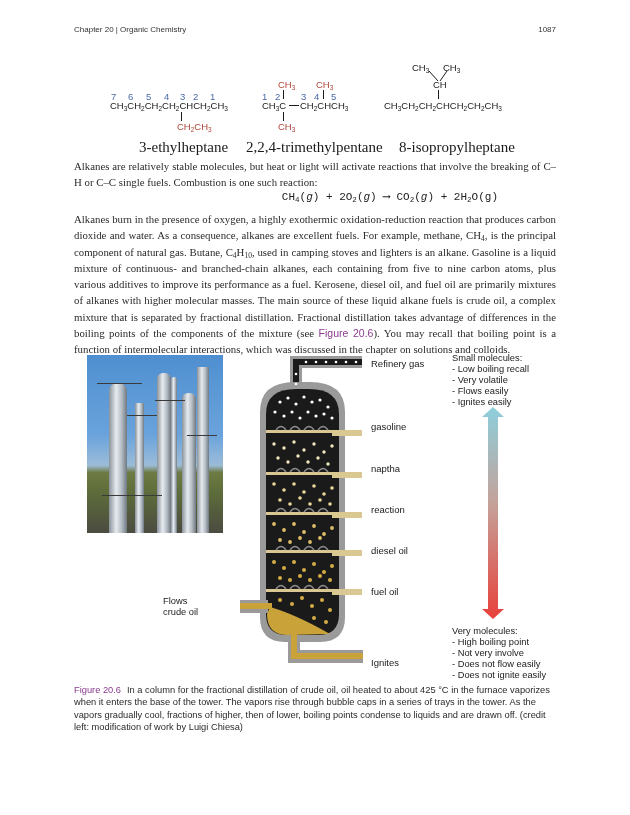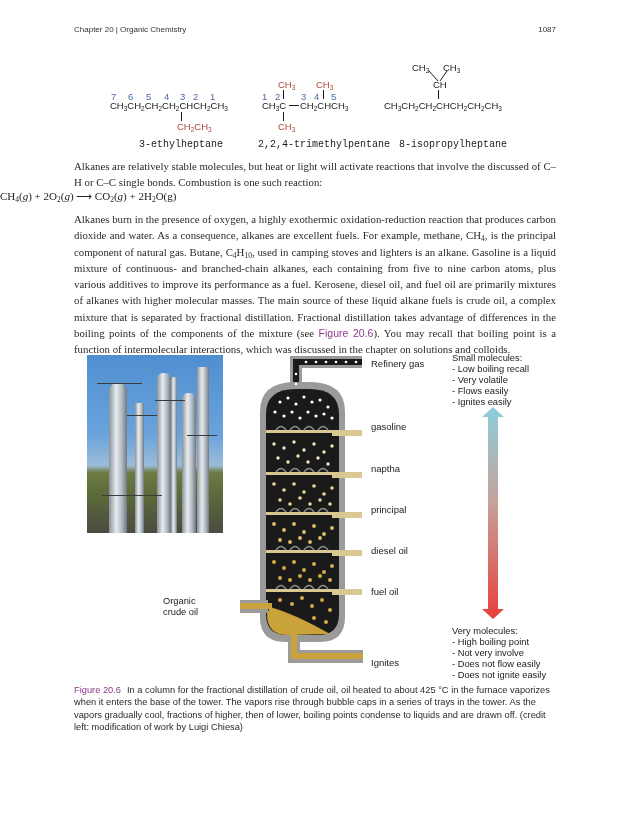--- a/index.html
+++ b/index.html
@@ -7,26 +7,26 @@
   .hdr { position: absolute; top: 25px; font-family: "Liberation Sans", sans-serif; font-size: 8px; color: #333; }
   .hdr.left { left: 74px; text-align: center; }
   .hdr.right { right: 74px; }
 
   .struct { position: absolute; font-family: "Liberation Sans", sans-serif; font-size: 9.5px; color: #1a1a1a; line-height: 1; }
   .struct sub { font-size: 6.5px; vertical-align: -2px; }
   .num { position: absolute; font-family: "Liberation Sans", sans-serif; font-size: 9.5px; color: #4a6aa8; }
   .red { color: #b0463a; }
   .vline { position: absolute; width: 1px; background: #1a1a1a; }
   .hline { position: absolute; height: 1px; background: #1a1a1a; }
-  .sname { position: absolute; font-family: Liberation Mono, monospace; font-size: 10px; color: #1a1a1a; }
+  .sname { position: absolute; font-family: Liberation Serif, serif; font-size: 15px; color: #1a1a1a; }
 
   .para { position: absolute; left: 74px; width: 482px; font-size: 10.8px; line-height: 16.3px; text-align: justify; color: #2a2a2a; }
   .para sub { font-size: 7.5px; vertical-align: -2px; line-height: 0; }
   .link { font-family: "Liberation Sans", sans-serif; color: #8a3b8f; font-size: 10.5px; }
-  .eq { position: absolute; left: 0; width: 498px; top: 190px; text-align: left; font-size: 11px; color: #222; }
+  .eq { position: absolute; left: 0; width: 498px; top: 190px; text-align: right; font-size: 11px; color: #222; font-family: Liberation Mono, monospace; }
   .eq sub { font-size: 7.5px; vertical-align: -2px; }
   .eq i { font-style: italic; }
 
   .photo { position: absolute; left: 87px; top: 355px; width: 136px; height: 178px; overflow: hidden;
            background: linear-gradient(180deg, #4f8fd0 0%, #6aa3dc 45%, #9cbcd8 62%, #6e7b44 66%, #5c6b3a 78%, #4b4b40 100%); }
   .photo .col { position: absolute; bottom: 0; background: linear-gradient(90deg, #8a929a 0%, #e6ebef 40%, #b4bcc4 70%, #6f7780 100%); }
   .photo .rail { position: absolute; height: 1px; background: #3a3a3a; }
 
   .tower-wrap { position: absolute; left: 240px; top: 352px; width: 130px; height: 320px; }
   .tlabel { position: absolute; font-family: "Liberation Sans", sans-serif; font-size: 9.5px; color: #1a1a1a; }
@@ -65,37 +65,37 @@
   <span class="num" style="left:301px;top:91px">3</span>
   <span class="num" style="left:314px;top:91px">4</span>
   <span class="num" style="left:331px;top:91px">5</span>
   <div class="vline" style="left:283px;top:90px;height:9px"></div>
   <div class="vline" style="left:323px;top:90px;height:9px"></div>
   <div class="struct" style="left:262px;top:101px">CH<sub>3</sub>C</div>
   <div class="hline" style="left:289px;top:105px;width:10px"></div>
   <div class="struct" style="left:300px;top:101px">CH<sub>2</sub>CHCH<sub>3</sub></div>
   <div class="vline" style="left:283px;top:112px;height:9px"></div>
   <div class="struct red" style="left:278px;top:122px">CH<sub>3</sub></div>
-  <div class="sname" style="left:258px;top:139px">2,2,4-trimethylpentane</div>
+  <div class="sname" style="left:246px;top:139px">2,2,4-trimethylpentane</div>
 </div>
 
 <div>
   <div class="struct" style="left:412px;top:63px">CH<sub>3</sub></div>
   <div class="struct" style="left:443px;top:63px">CH<sub>3</sub></div>
   <svg style="position:absolute;left:425px;top:70px" width="30" height="14">
     <line x1="4" y1="1" x2="13" y2="11" stroke="#1a1a1a" stroke-width="1"></line>
     <line x1="22" y1="1" x2="15" y2="11" stroke="#1a1a1a" stroke-width="1"></line>
   </svg>
   <div class="struct" style="left:433px;top:80px">CH</div>
   <div class="vline" style="left:438px;top:90px;height:9px"></div>
   <div class="struct" style="left:384px;top:101px">CH<sub>3</sub>CH<sub>2</sub>CH<sub>2</sub>CHCH<sub>2</sub>CH<sub>2</sub>CH<sub>3</sub></div>
   <div class="sname" style="left:399px;top:139px">8-isopropylheptane</div>
 </div>
 
-<div class="para" style="top:158px">Alkanes are relatively stable molecules, but heat or light will activate reactions that involve the discussed of C–H or C–C single bonds. Combustion is one such reaction:</div>
+<div class="para" style="top:158px">Alkanes are relatively stable molecules, but heat or light will activate reactions that involve the breaking of C–H or C–C single fuels. Combustion is one such reaction:</div>
 
 <div class="eq">CH<sub>4</sub>(<i>g</i>) + 2O<sub>2</sub>(<i>g</i>) ⟶ CO<sub>2</sub>(<i>g</i>) + 2H<sub>2</sub>O(g)</div>
 
 <div class="para" style="top:211px">
   <span>Alkanes burn in the presence of oxygen, a highly exothermic oxidation-reduction reaction that produces carbon dioxide and water. As a consequence, alkanes are excellent fuels. For example, methane, CH</span><sub>4</sub><span>, is the principal component of natural gas. Butane, C</span><sub>4</sub><span>H</span><sub>10</sub><span>, used in camping stoves and lighters is an alkane. Gasoline is a liquid mixture of continuous- and branched-chain alkanes, each containing from five to nine carbon atoms, plus various additives to improve its performance as a fuel. Kerosene, diesel oil, and fuel oil are primarily mixtures of alkanes with higher molecular masses. The main source of these liquid alkane fuels is crude oil, a complex mixture that is separated by fractional distillation. Fractional distillation takes advantage of differences in the boiling points of the components of the mixture (see </span><span class="link">Figure 20.6</span><span>). You may recall that boiling point is a function of intermolecular interactions, which was discussed in the chapter on solutions and colloids.</span>
 </div>
 
 <div class="photo">
   <div class="col" style="left:22px;width:18px;height:150px;border-radius:8px 8px 0 0"></div>
   <div class="col" style="left:48px;width:9px;height:130px"></div>
@@ -244,28 +244,28 @@
         <circle cx="72" cy="254" r="2"></circle>
         <circle cx="82" cy="248" r="2"></circle>
         <circle cx="90" cy="258" r="2"></circle>
         <circle cx="74" cy="266" r="2"></circle>
         <circle cx="86" cy="270" r="2"></circle>
     </g>
   </svg>
   <div class="tlabel" style="left:131px;top:6px;white-space:nowrap">Refinery gas</div>
   <div class="tlabel" style="left:131px;top:69px">gasoline</div>
   <div class="tlabel" style="left:131px;top:111px">naptha</div>
-  <div class="tlabel" style="left:131px;top:152px">principal</div>
+  <div class="tlabel" style="left:131px;top:152px">reaction</div>
   <div class="tlabel" style="left:131px;top:193px;white-space:nowrap">diesel oil</div>
   <div class="tlabel" style="left:131px;top:234px;white-space:nowrap">fuel oil</div>
   <div class="tlabel" style="left:131px;top:305px">Ignites</div>
 </div>
 
 <div class="side" style="left:163px;top:596px">
-  <div>Organic</div>
+  <div>Flows</div>
   <div>crude oil</div>
 </div>
 
 <div class="side" style="left:452px;top:353px">
   <div>Small molecules:</div>
   <div>- Low boiling recall</div>
   <div>- Very volatile</div>
   <div>- Flows easily</div>
   <div>- Ignites easily</div>
 </div>

